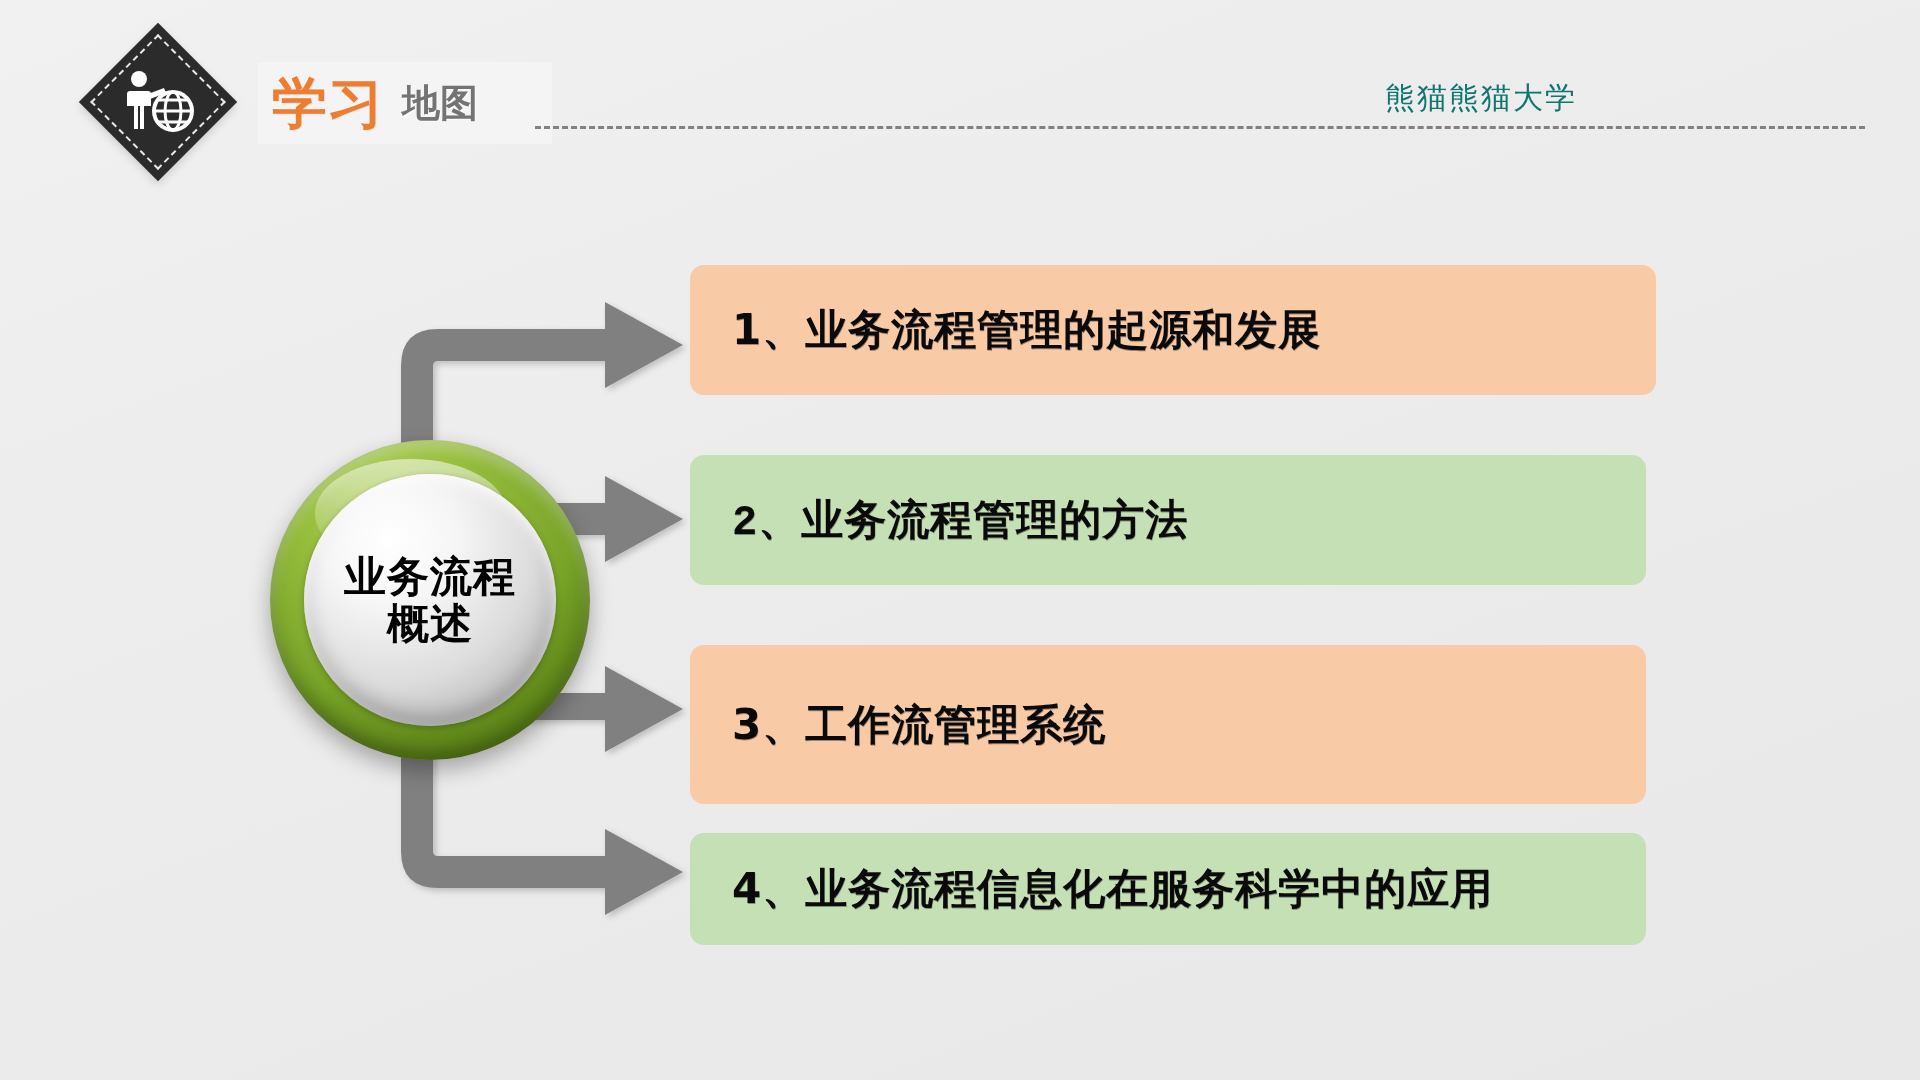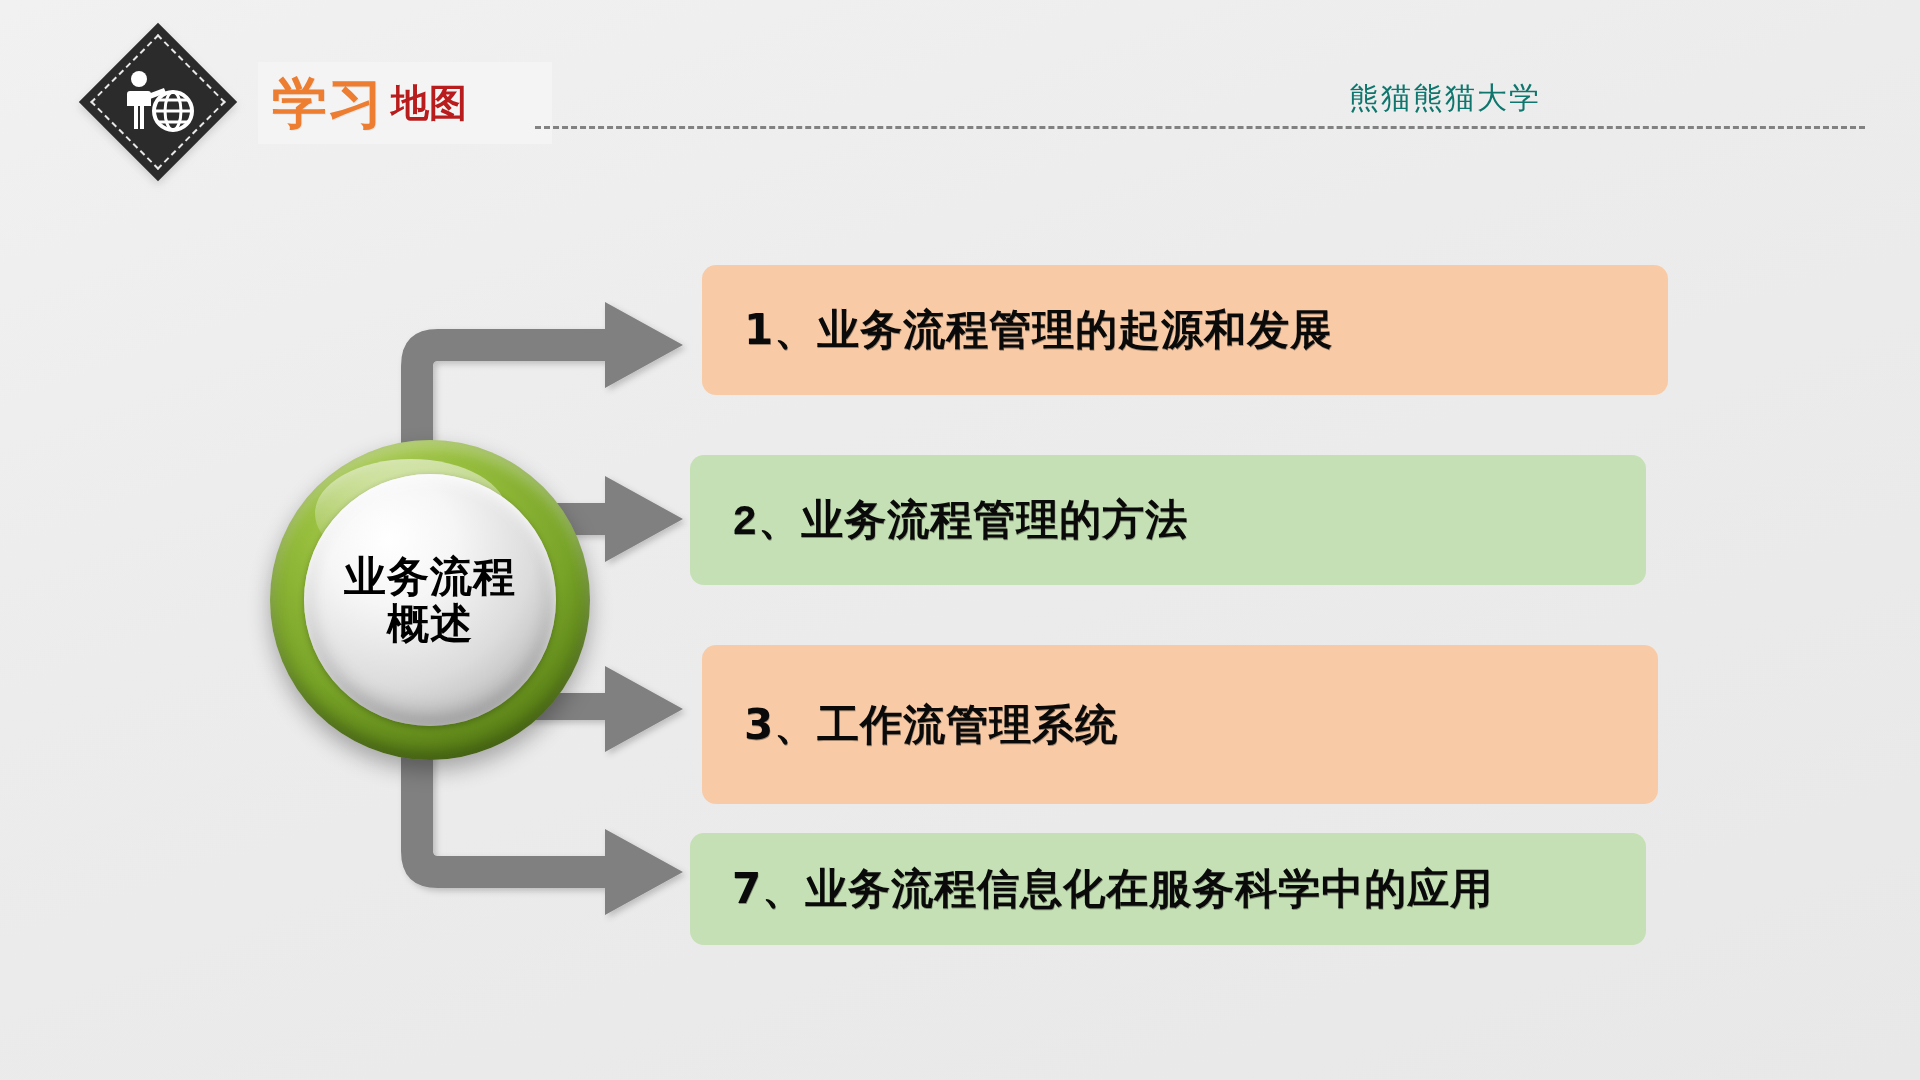--- a/index.html
+++ b/index.html
@@ -28,20 +28,21 @@
     inset: 0;
     background: linear-gradient(160deg, #f1f1f1 0%, #ececec 40%, #e8e8e8 100%);
   }
 
   
   .header {
     position: absolute;
     left: 0; top: 0;
     width: 1596px;
     height: 200px;
+    padding-left: 36px;
   }
 
   
   .logo-wrap {
     position: absolute;
     left: 78px;
     top: 22px;
     width: 160px;
     height: 160px;
   }
@@ -94,22 +95,22 @@
     font-size: 55px;
     font-weight: bold;
     color: #ED7D31;
     letter-spacing: 1px;
     line-height: 1;
     text-shadow: 1px 1px 0 rgba(0,0,0,0.06);
   }
   .title-sub {
     font-size: 38px;
     font-weight: bold;
-    color: #b91c1c;
-    margin-left: 7px;
+    color: #737373;
+    margin-left: 18px;
     line-height: 1;
     text-shadow: 1px 1px 0 rgba(255,255,255,0.7);
   }
 
   
   .header-rule {
     position: absolute;
     left: 535px;
     top: 126px;
     width: 1330px;
@@ -194,21 +195,21 @@
   
   .bar {
     position: absolute;
     left: 690px;
     border-radius: 14px;
     display: flex;
     align-items: center;
     box-sizing: border-box;
     padding-left: 42px;
   }
-  .bar-peach { background: #F8CBA6; margin-left: 12px; }
+  .bar-peach { background: #F8CBA6; }
   .bar-green { background: #C5E0B4; }
 
   .bar-text {
     font-size: 42px;
     font-weight: bold;
     color: #0a0a0a;
     letter-spacing: 1px;
     white-space: nowrap;
     text-shadow: 0.5px 0.5px 0 rgba(0,0,0,0.35);
   }
@@ -321,15 +322,15 @@
 
   <div id="bar-2" class="bar bar-green">
     <span class="bar-text">2、业务流程管理的方法</span>
   </div>
 
   <div id="bar-3" class="bar bar-peach">
     <span class="bar-text">3、工作流管理系统</span>
   </div>
 
   <div id="bar-4" class="bar bar-green">
-    <span class="bar-text">7、业务流程信息化在服务科学中的应用</span>
+    <span class="bar-text">4、业务流程信息化在服务科学中的应用</span>
   </div>
 </div>
 
 </body></html>

